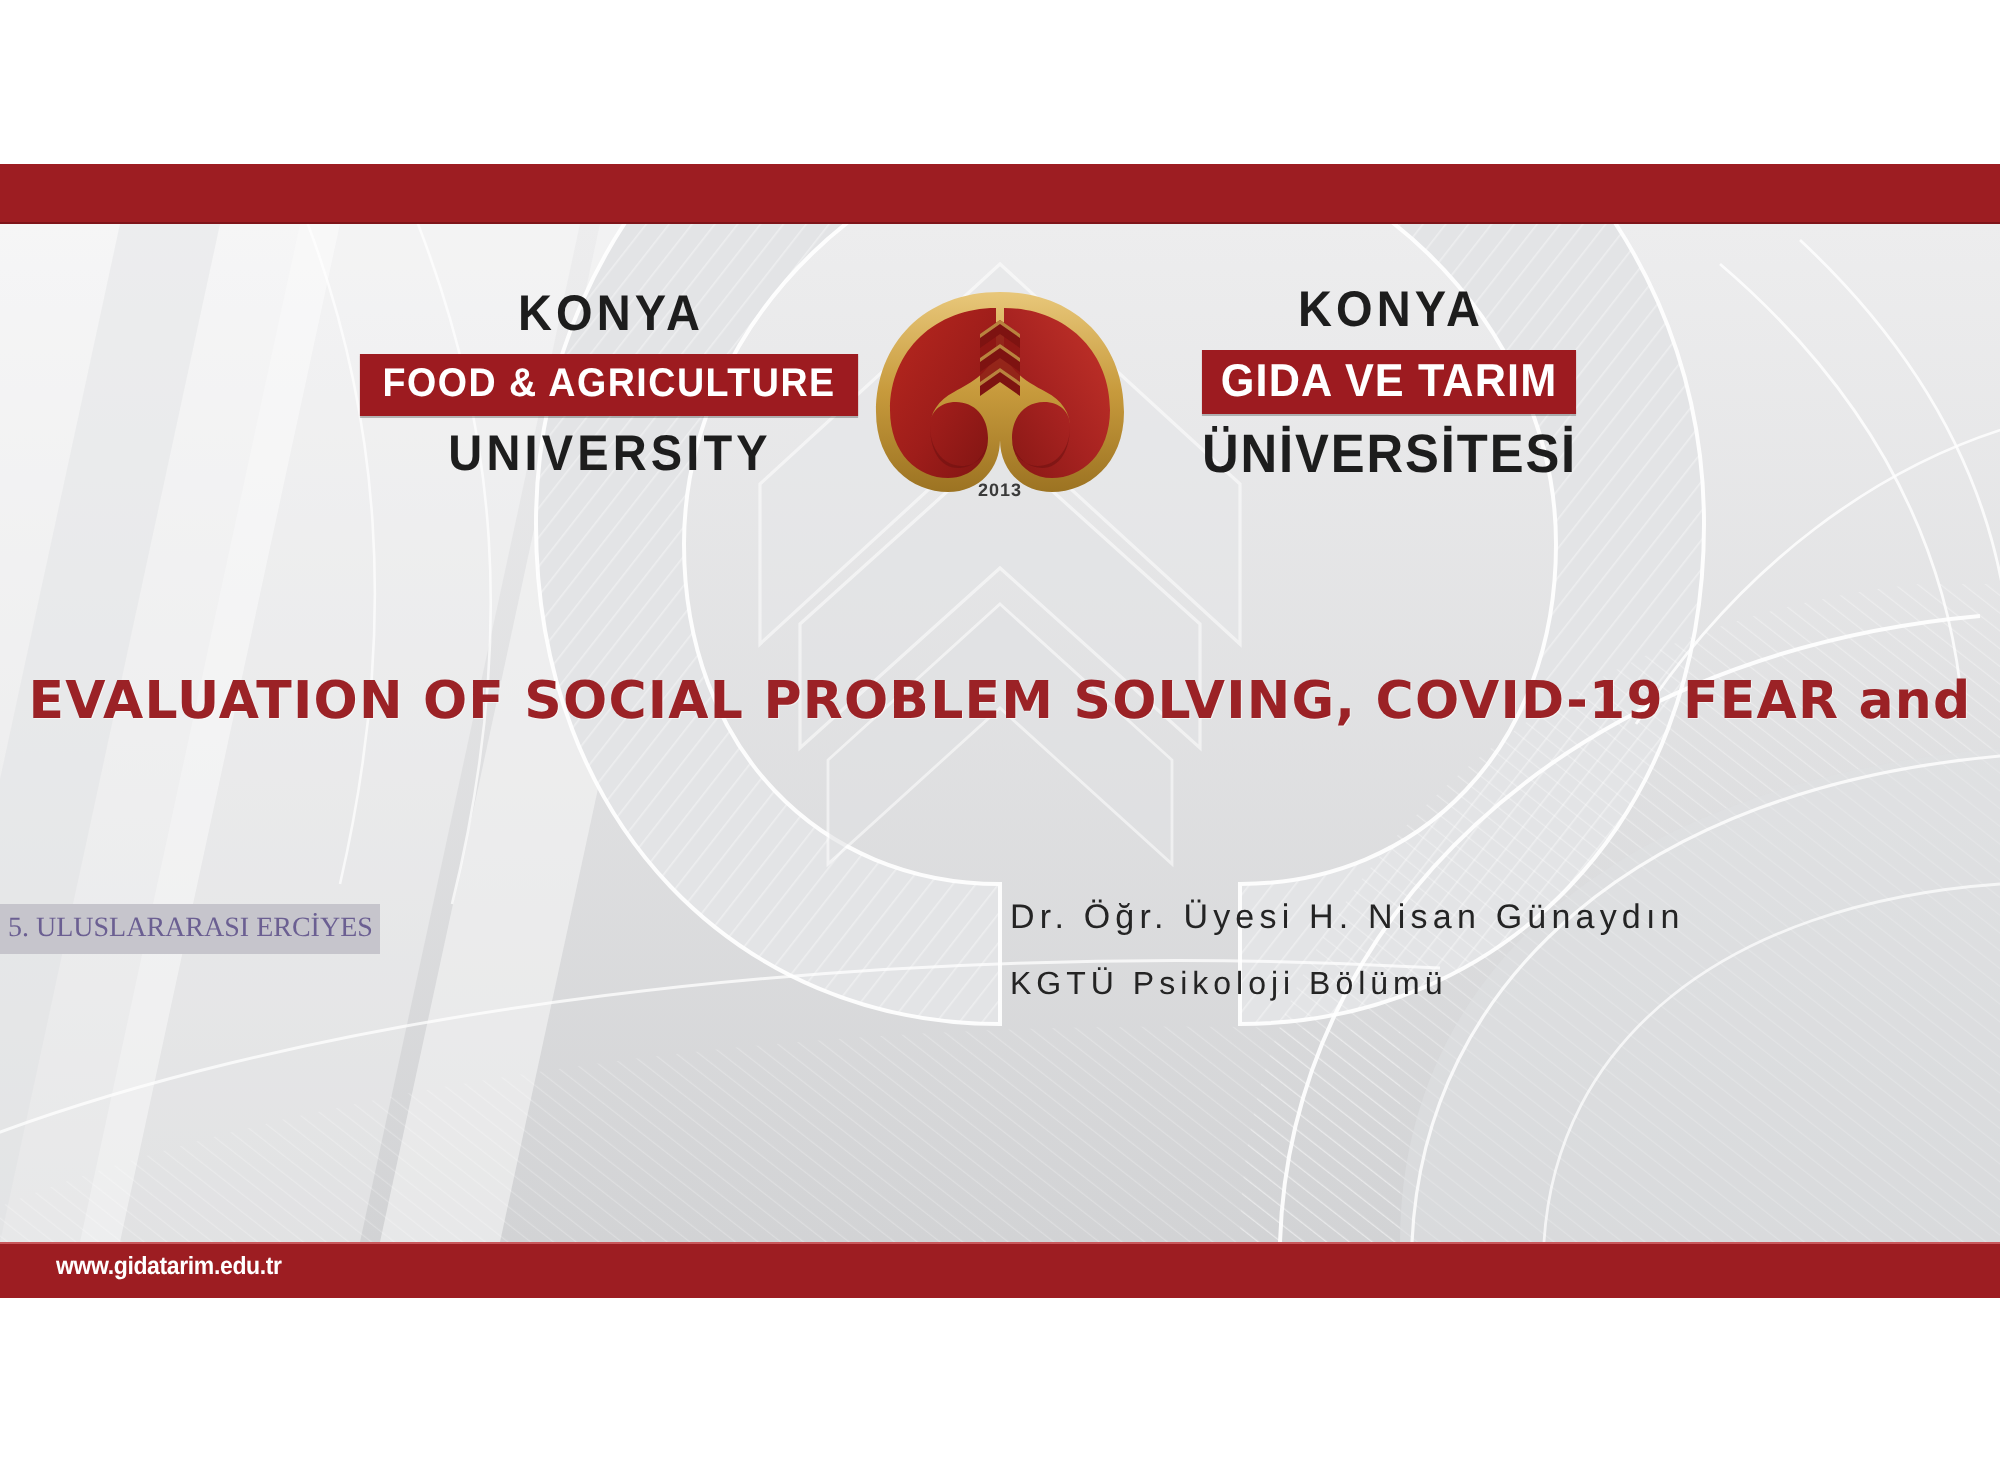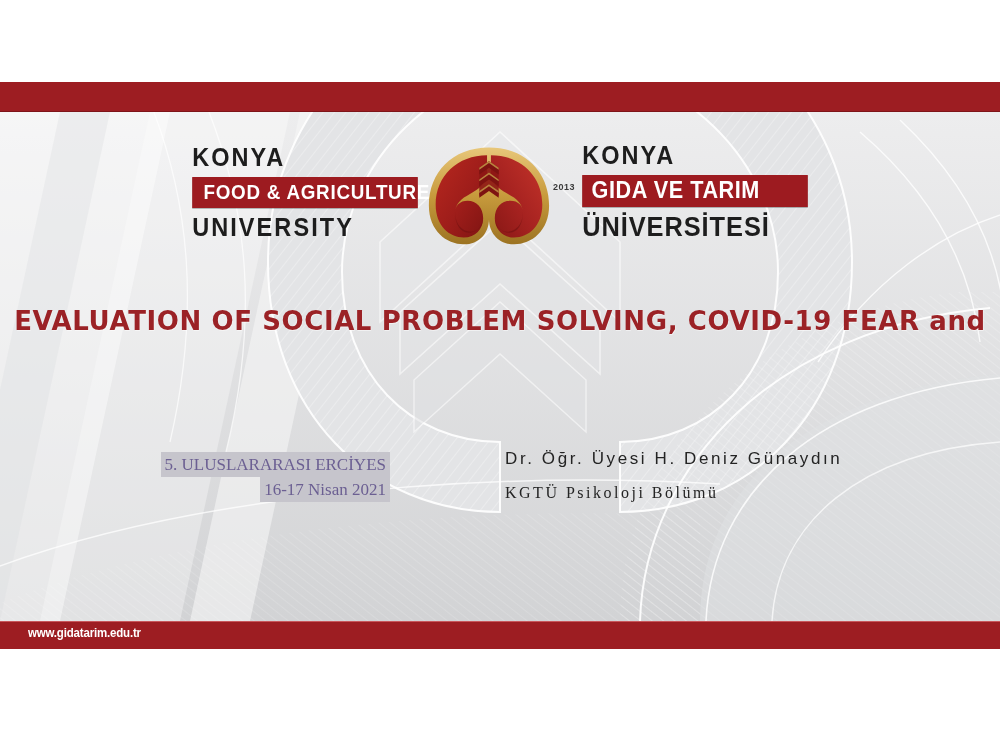--- a/index.html
+++ b/index.html
@@ -51,21 +51,21 @@
   }
   .canvas .bg-svg { position:absolute; left:0; top:0; }
 
   
   .logo-row {
     position:absolute; left:0; top:128px;
     width:1000px; height:128px;
     display:flex; align-items:center; justify-content:center;
   }
   .logo-col {
-    display:flex; flex-direction:column; 
+    display:flex; flex-direction:column; align-items:center;
     line-height:1;
   }
   .logo-col.en { width:240px; }
   .logo-col.tr { width:240px; }
   .logo-word {
     color:#1d1d1d;
     font-size:25px;
     font-weight:bold;
     letter-spacing:2.2px;
     transform:scaleX(0.94);
@@ -80,49 +80,49 @@
     letter-spacing:0.8px;
     padding:5px 12px 6px 12px;
     white-space:nowrap;
     transform:scaleX(0.94);
     box-shadow:0 1px 0 rgba(0,0,0,0.25);
   }
   .logo-badge.tr { font-size:23px; letter-spacing:0.6px; padding:4px 10px 5px 10px; }
   .logo-word.tr-top { font-size:25px; }
   .logo-word.tr-bot { font-size:27px; letter-spacing:1px; }
 
-  .logo-mark { width:150px; display:flex; align-items:center; }
+  .logo-mark { width:150px; display:flex; flex-direction:column; align-items:center; }
   .logo-mark svg { display:block; }
   .logo-year {
     margin-top:-10px;
     font-size:9px; font-weight:bold; color:#3a3a3a; letter-spacing:0.5px;
   }
 
   
   .title {
     position:absolute; left:0; top:306px;
     width:1000px;
     text-align:center;
     color:#9b2226;
     font-family:"DejaVu Sans", sans-serif;
     font-size:26px;
     font-weight:bold;
     letter-spacing:0.6px;
     line-height:31px;
     text-shadow:0.5px 0.5px 0 rgba(255,255,255,0.5);
   }
-  .title .ln { display:block; white-space:nowrap; }
+  .title .ln { display:block; white-space:nowrap;margin-top:30px; }
 
   
   .congress {
     position:absolute; left:0; top:452px;
     width:390px;
-    text-align:right;
+    text-align:left;
     font-family:"Liberation Serif", serif;
-    font-size:17px;
+    font-size:14px;
     color:#6b5f92;
     line-height:25px;
   }
   .congress .ln {
     display:inline-block;
     background:#c6c5cc;
     padding:0 4px;
     white-space:nowrap;
   }
   .congress .ln2 { letter-spacing:0.3px; }
@@ -131,21 +131,21 @@
   .author {
     position:absolute; left:505px; top:442px;
     width:470px;
     color:#242424;
     font-family:"Liberation Sans", sans-serif;
     font-size:17px;
     letter-spacing:2.6px;
     line-height:34px;
   }
   .author .ln { display:block; white-space:nowrap; }
-  .author .ln2 { font-size:16px; letter-spacing:2.5px;font-family:Liberation Serif, serif; }
+  .author .ln2 { font-size:16px; letter-spacing:2.5px; }
 </style>
 </head>
 <body>
 
 <div id="slide">
 
   <div class="canvas">
     <svg class="bg-svg" width="1000" height="509" viewBox="0 0 1000 509">
       <defs>
         <linearGradient id="gL" x1="0" y1="0" x2="1" y2="0.6">
@@ -311,24 +311,23 @@
       <div class="logo-word tr-bot">ÜNİVERSİTESİ</div>
     </div>
   </div>
 
   <div class="title">
     <span class="ln">EVALUATION OF SOCIAL PROBLEM SOLVING, COVID-19 FEAR and</span>
   </div>
 
   <div class="congress">
     <div><span class="ln">5. ULUSLARARASI ERCİYES</span></div>
-    <div><span class="ln">16-17 Nisan 2021</span></div>
   </div>
 
   <div class="author">
-    <span class="ln">Dr. Öğr. Üyesi H. Deniz Günaydın</span>
+    <span class="ln">Dr. Öğr. Üyesi H. Nisan Günaydın</span>
     <span class="ln ln2">KGTÜ Psikoloji Bölümü</span>
   </div>
 
   <div class="rule-bottom"></div>
   <div class="footer-url">www.gidatarim.edu.tr</div>
 
 </div>
 
 </body></html>

